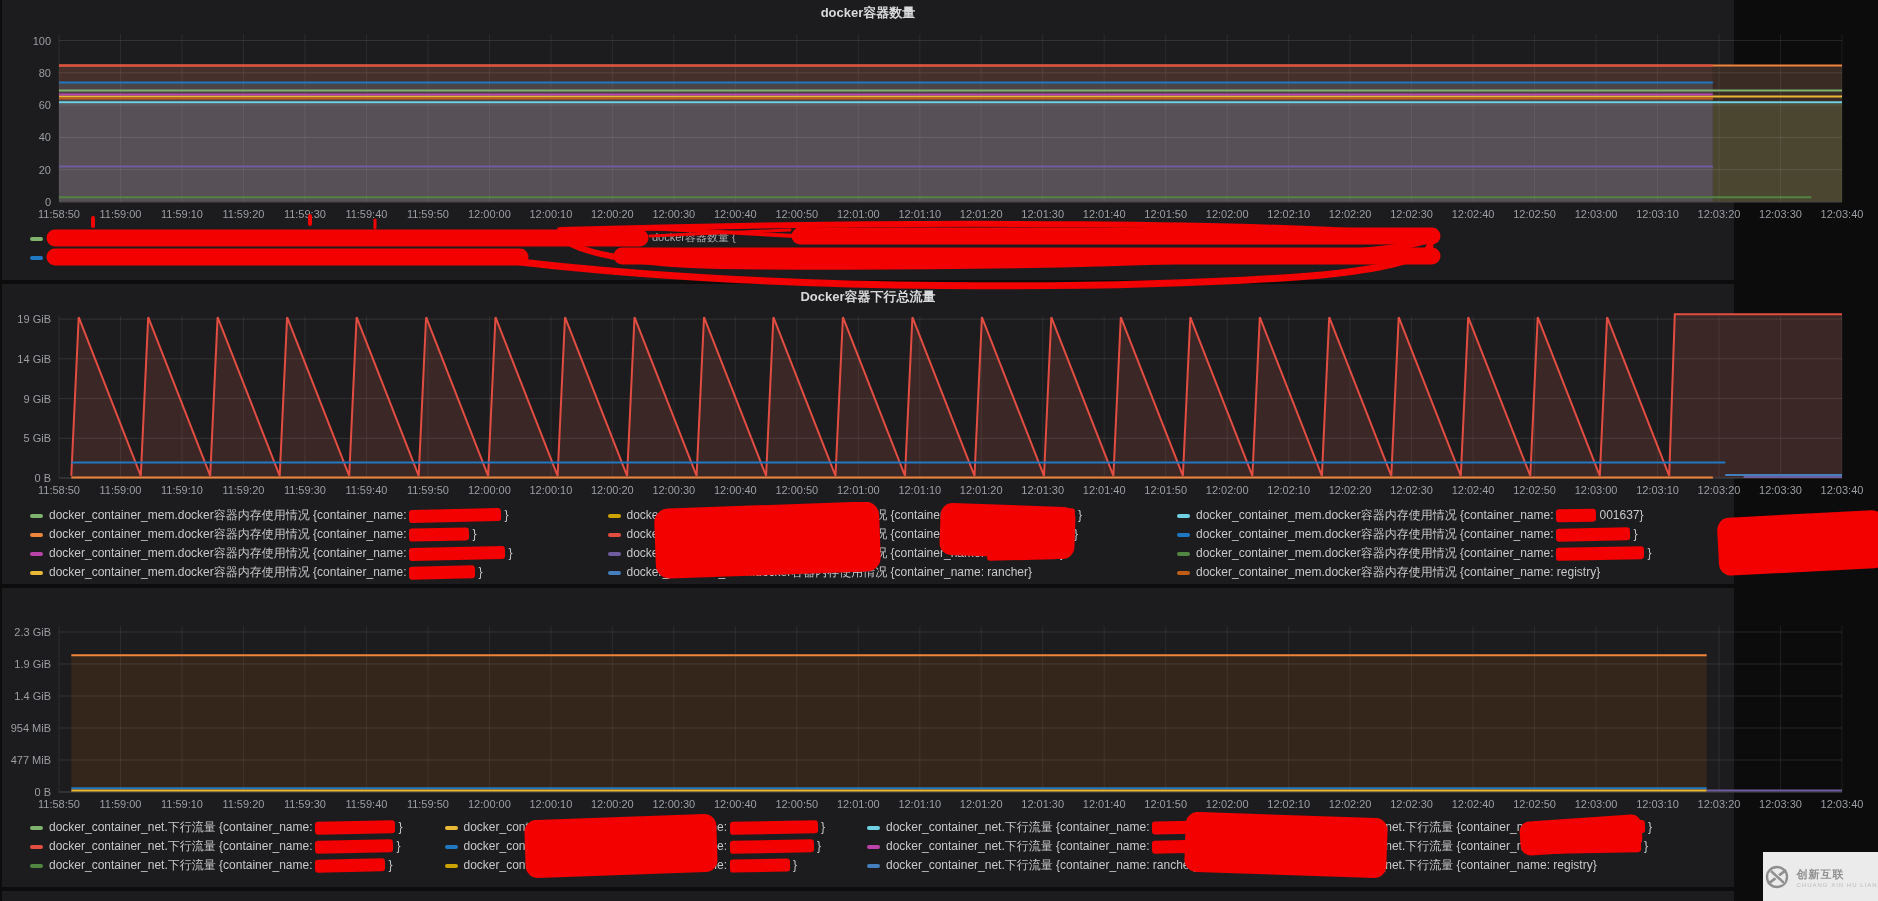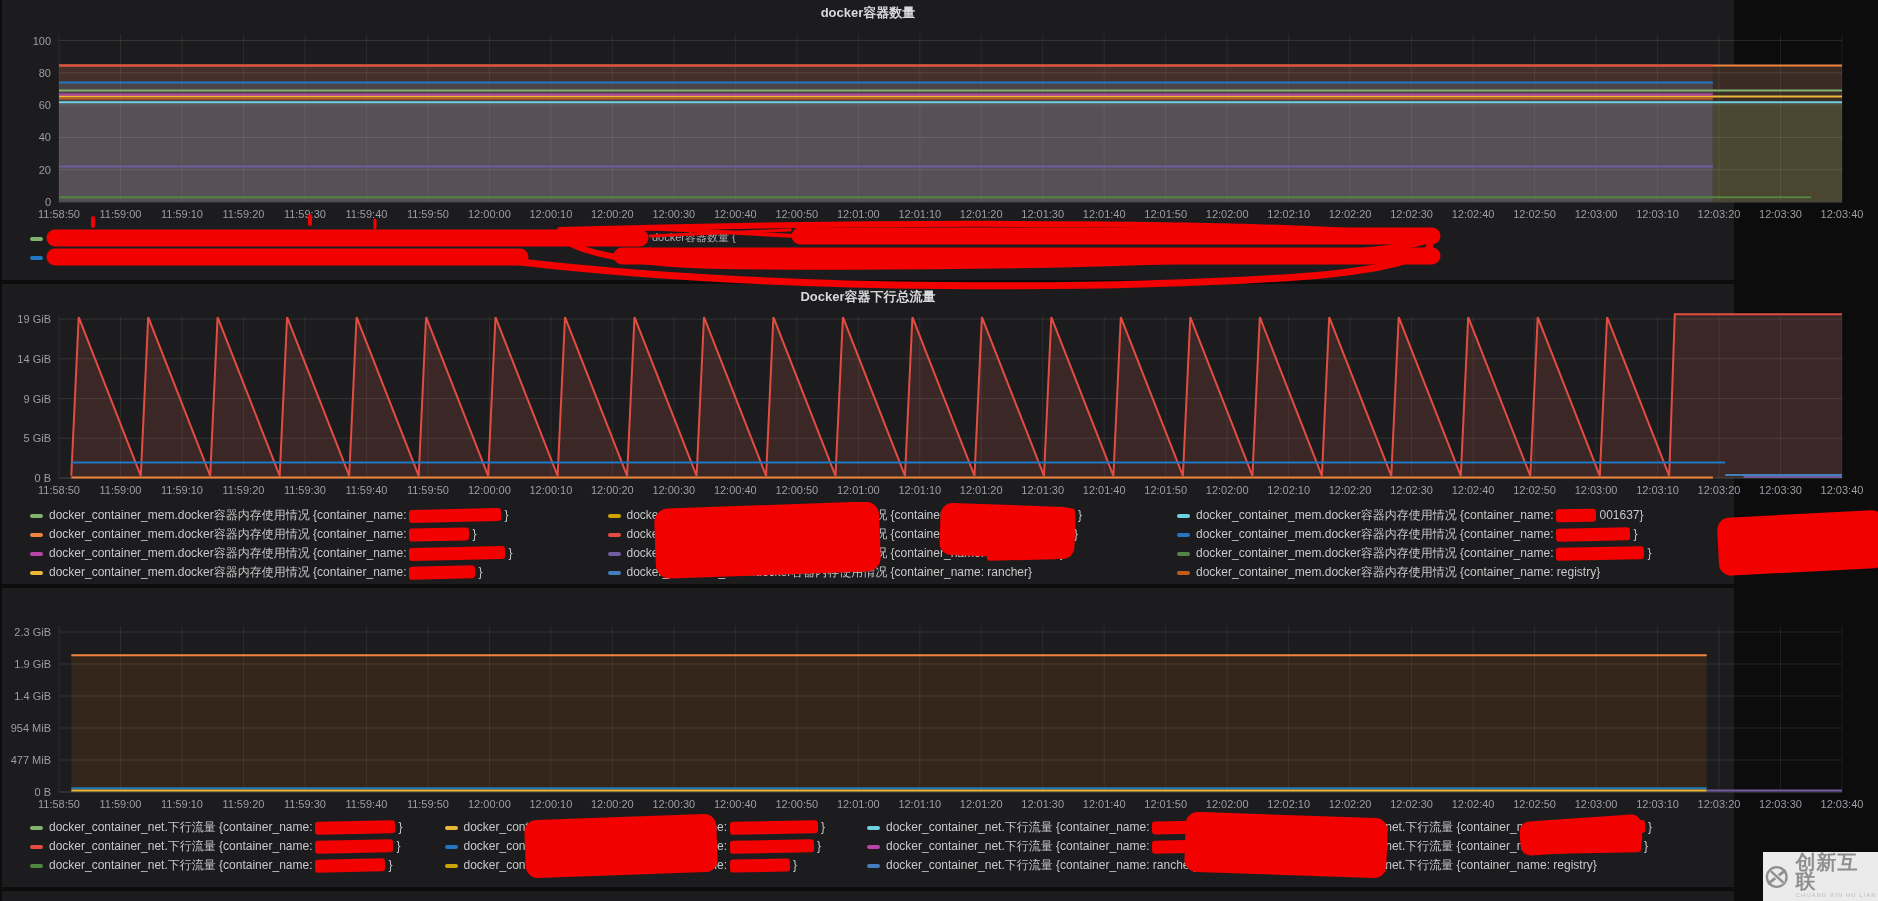--- a/index.html
+++ b/index.html
@@ -12,21 +12,21 @@
   .grid3{display:grid;grid-template-columns:repeat(3,max-content);column-gap:95px;row-gap:4px;}
   .grid4{display:grid;grid-template-columns:repeat(4,max-content);column-gap:42px;row-gap:4px;}
   .litem{display:flex;align-items:center;white-space:nowrap;cursor:pointer;}
   .marker{display:inline-block;width:13px;height:4px;border-radius:2px;margin-right:6px;flex:0 0 auto;}
   .redact{display:inline-block;height:13px;border-radius:3px;background:#f30000;vertical-align:middle;
     margin:0 3px;transform:rotate(-1.2deg);}
   .scribble{position:absolute;left:0;pointer-events:none;}
   .frag{position:absolute;color:#aeb1b4;font-size:11px;white-space:nowrap;}
   .watermark{position:absolute;left:1763px;top:852px;width:115px;height:49px;background:#ebebeb;
     display:flex;align-items:center;justify-content:center;gap:5px;}
-  .wm-brand{color:#8f8f90;font-size:20px;font-weight:700;letter-spacing:1px;line-height:16px;}
+  .wm-brand{color:#8f8f90;font-size:11px;font-weight:700;letter-spacing:1px;line-height:16px;}
   .wm-sub{color:#bcbcbc;font-size:6px;letter-spacing:1px;line-height:7px;display:block;}
 </style>
 </head>
 <body>
 
 <div class="panel" id="panel0" style="top:0;height:280px;">
   <div class="ptitle">docker容器数量</div>
   <div class="chartbox" id="chart0" style="top:26px;"><svg width="1874" height="196">
         <rect x="57.0" y="76.2" width="1653.9" height="99.8" fill="#575056"></rect>
         <rect x="57.0" y="56.5" width="1653.9" height="19.7" fill="#4a4348"></rect>

